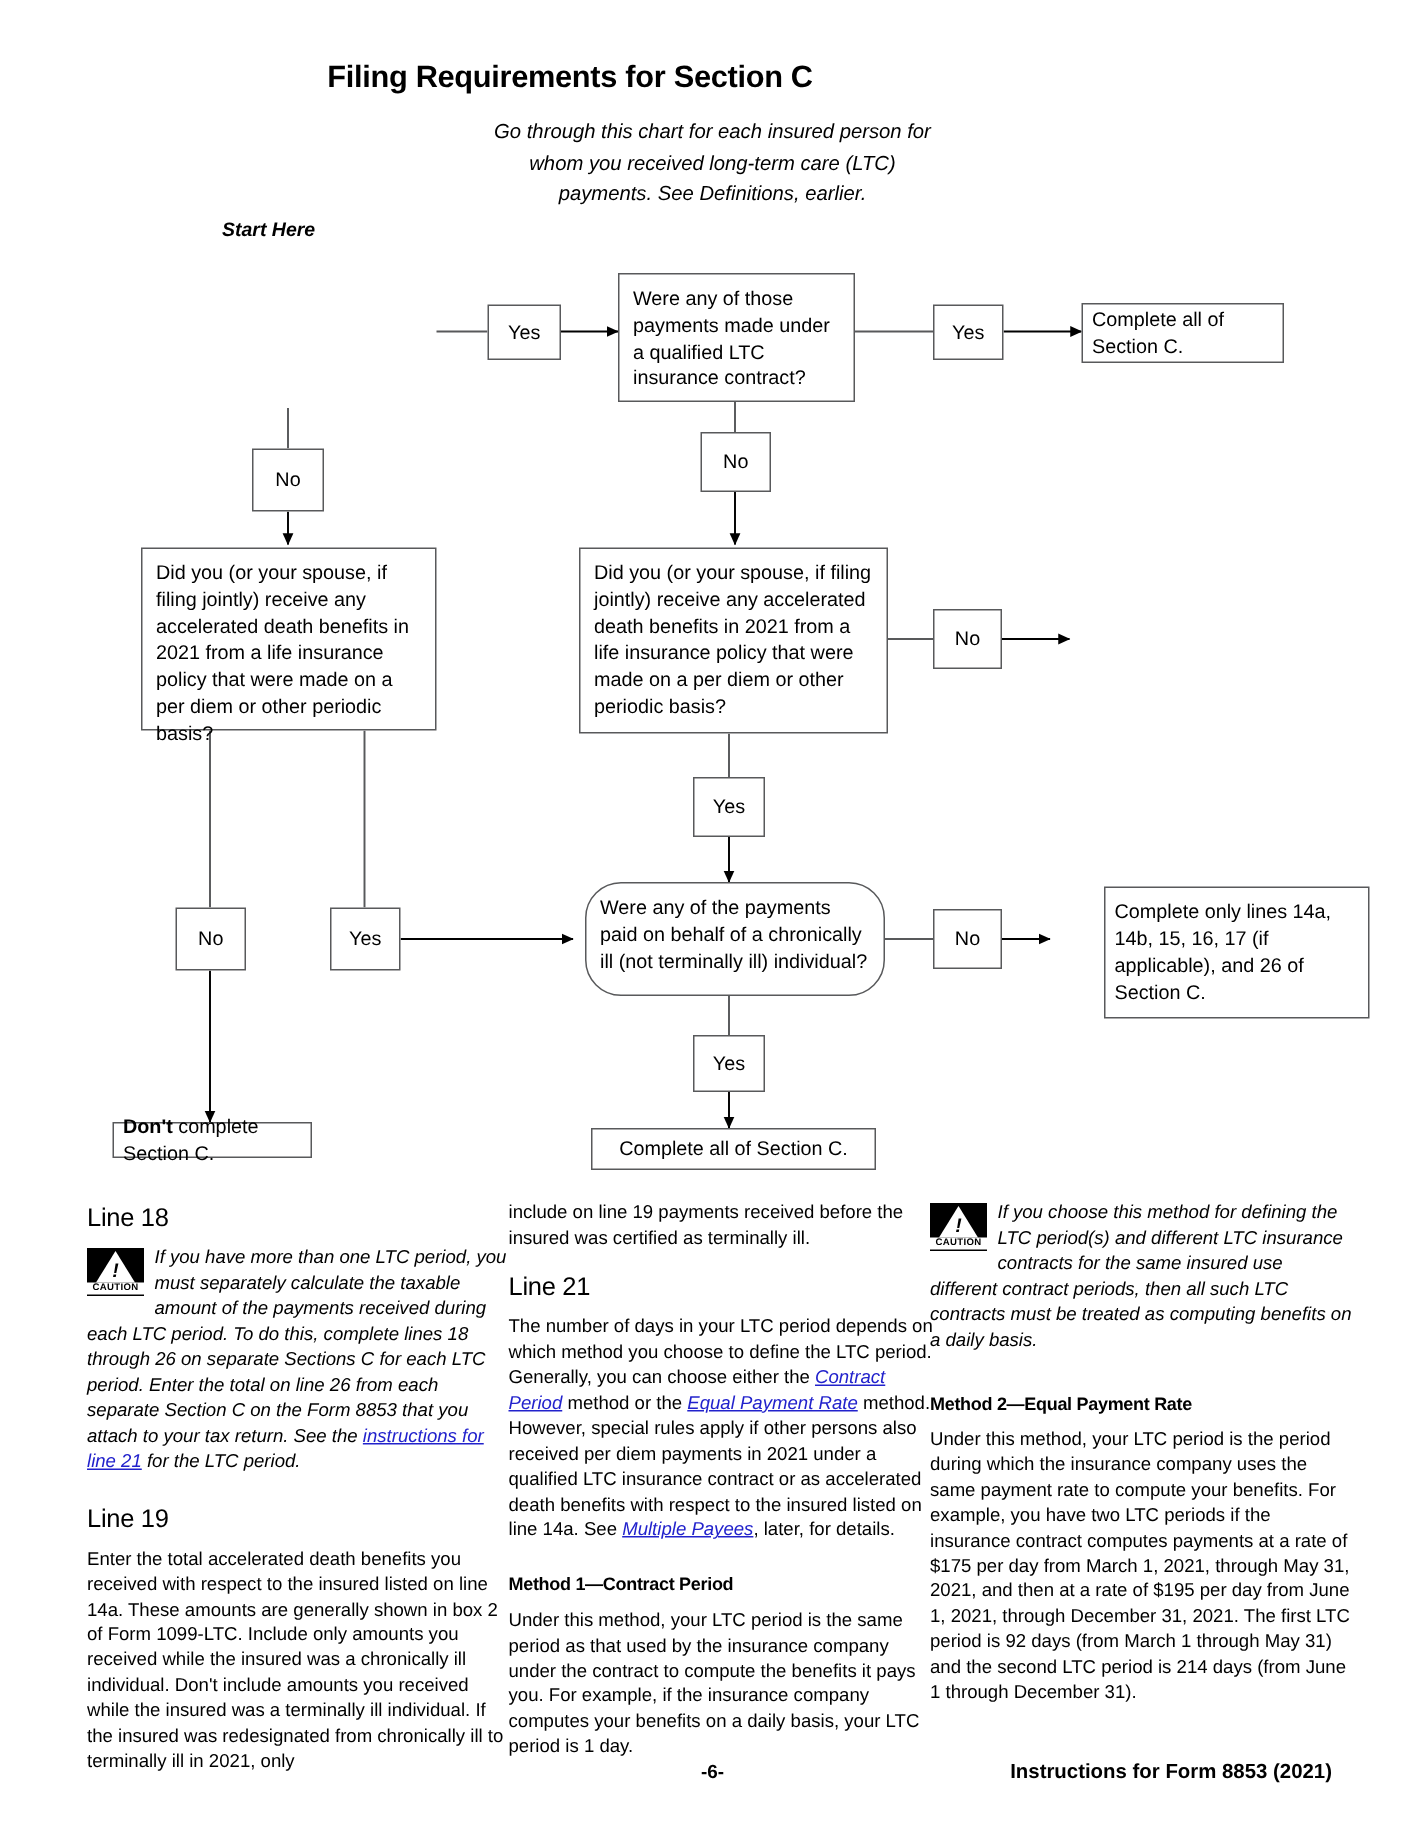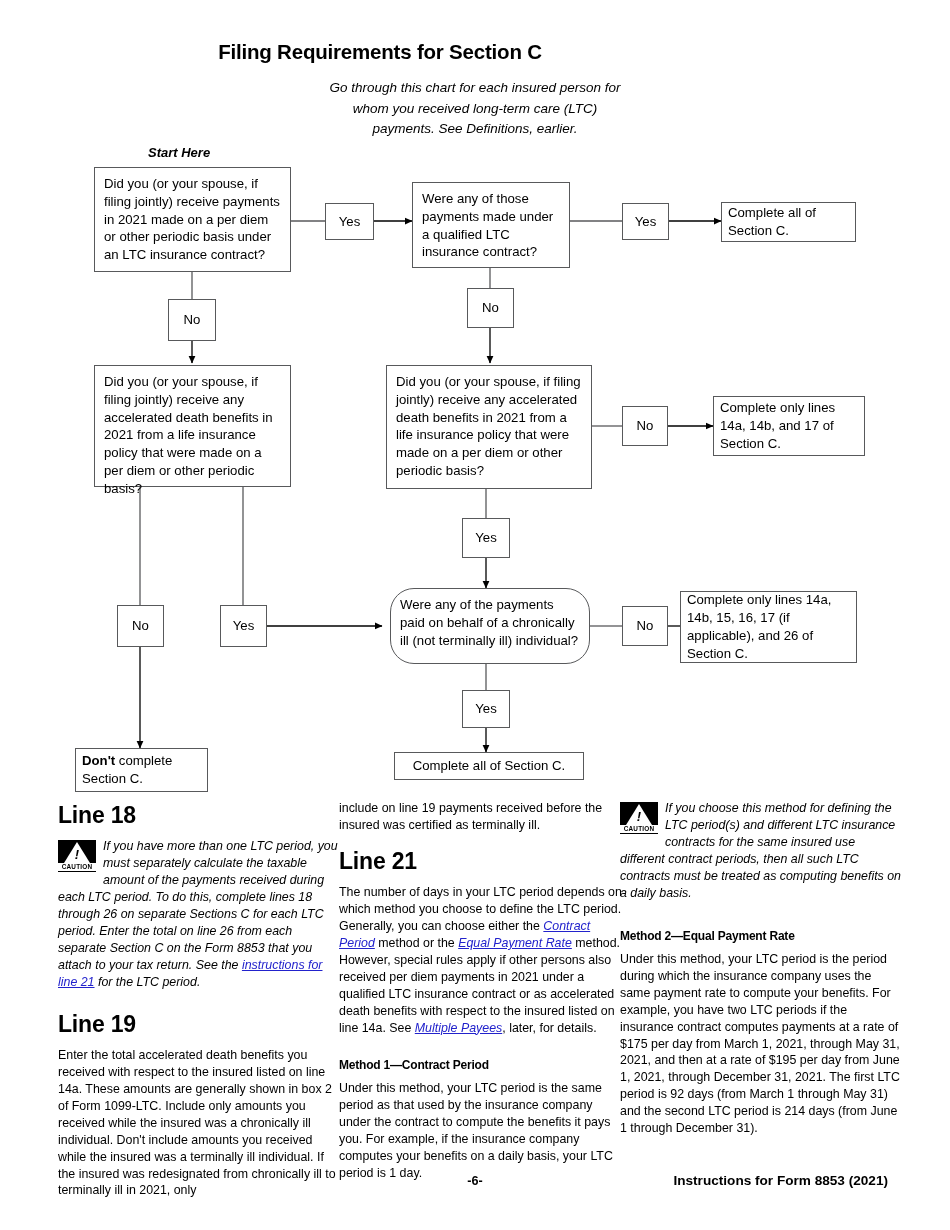--- a/index.html
+++ b/index.html
@@ -95,22 +95,22 @@
     width: 283px;
     font-size: 12.4px;
     line-height: 1.365;
     text-align: left;
   }
   #col1 { left: 58px; }
   #col2 { left: 339px; }
   #col3 { left: 620px; }
 
   h2.sec {
-    font-size: 23px;
-    font-weight: bold;
+    font-size: 17px;
+    font-weight: normal;
     margin: 0 0 7px 0;
     padding: 0;
     letter-spacing: -0.2px;
   }
   h3.meth {
     font-size: 12px;
     font-weight: bold;
     margin: 16px 0 7px 0;
     padding: 0;
     letter-spacing: -0.2px;
@@ -247,23 +247,20 @@
       <path d="M140,647 L140,748" marker-end="url(#ah)" stroke="#000"></path>
 
       <path d="M243,487 L243,605"></path>
 
       <path d="M267,626 L382,626" marker-end="url(#ah)" stroke="#000"></path>
     </g>
   </svg>
 
   <div class="start-here">Start Here</div>
 
-  <div class="node q" style="left:94px; top:167px; width:197px; height:105px;">
-    <span class="txt">Did you (or your spouse, if filing jointly) receive payments in 2021 made on a per diem or other periodic basis under an LTC insurance contract?</span>
-  </div>
   <div class="node yn" style="left:325px; top:203px; width:49px; height:37px;">
     <span>Yes</span>
   </div>
   <div class="node yn" style="left:168px; top:299px; width:48px; height:42px;">
     <span>No</span>
   </div>
 
   <div class="node q" style="left:412px; top:182px; width:158px; height:86px;">
     <span class="txt">Were any of those payments made under a qualified LTC insurance contract?</span>
   </div>
@@ -291,39 +288,36 @@
   <div class="node q" style="left:386px; top:365px; width:206px; height:124px;">
     <span class="txt">Did you (or your spouse, if filing jointly) receive any accelerated death benefits in 2021 from a life insurance policy that were made on a per diem or other periodic basis?</span>
   </div>
   <div class="node yn" style="left:622px; top:406px; width:46px; height:40px;">
     <span>No</span>
   </div>
   <div class="node yn" style="left:462px; top:518px; width:48px; height:40px;">
     <span>Yes</span>
   </div>
 
-  <div class="node term" style="left:713px; top:396px; width:152px; height:60px;">
-    <span>Complete only lines 14a, 14b, and 17 of Section C.</span>
-  </div>
 
   <div class="node q" style="left:390px; top:588px; width:200px; height:76px;border-radius:24px;">
     <span class="txt">Were any of the payments paid on behalf of a chronically ill (not terminally ill) individual?</span>
   </div>
   <div class="node yn" style="left:622px; top:606px; width:46px; height:40px;">
     <span>No</span>
   </div>
   <div class="node yn" style="left:462px; top:690px; width:48px; height:38px;">
     <span>Yes</span>
   </div>
 
-  <div class="node term" style="left:680px; top:591px; width:177px; height:72px;">
+  <div class="node term" style="left:736px; top:591px; width:177px; height:88px;">
     <span>Complete only lines 14a, 14b, 15, 16, 17 (if applicable), and 26 of Section C.</span>
   </div>
 
-  <div class="node term" style="left:75px; top:748px; width:133px; height:44px;">
+  <div class="node term" style="left:75px; top:748px; width:133px; height:24px;">
     <span>
       <b>Don't</b><span> complete Section C.</span>
     </span>
   </div>
 
   <div class="node term" style="left:394px; top:752px; width:190px; height:28px;">
     <span>Complete all of Section C.</span>
   </div>
 </div>
 

